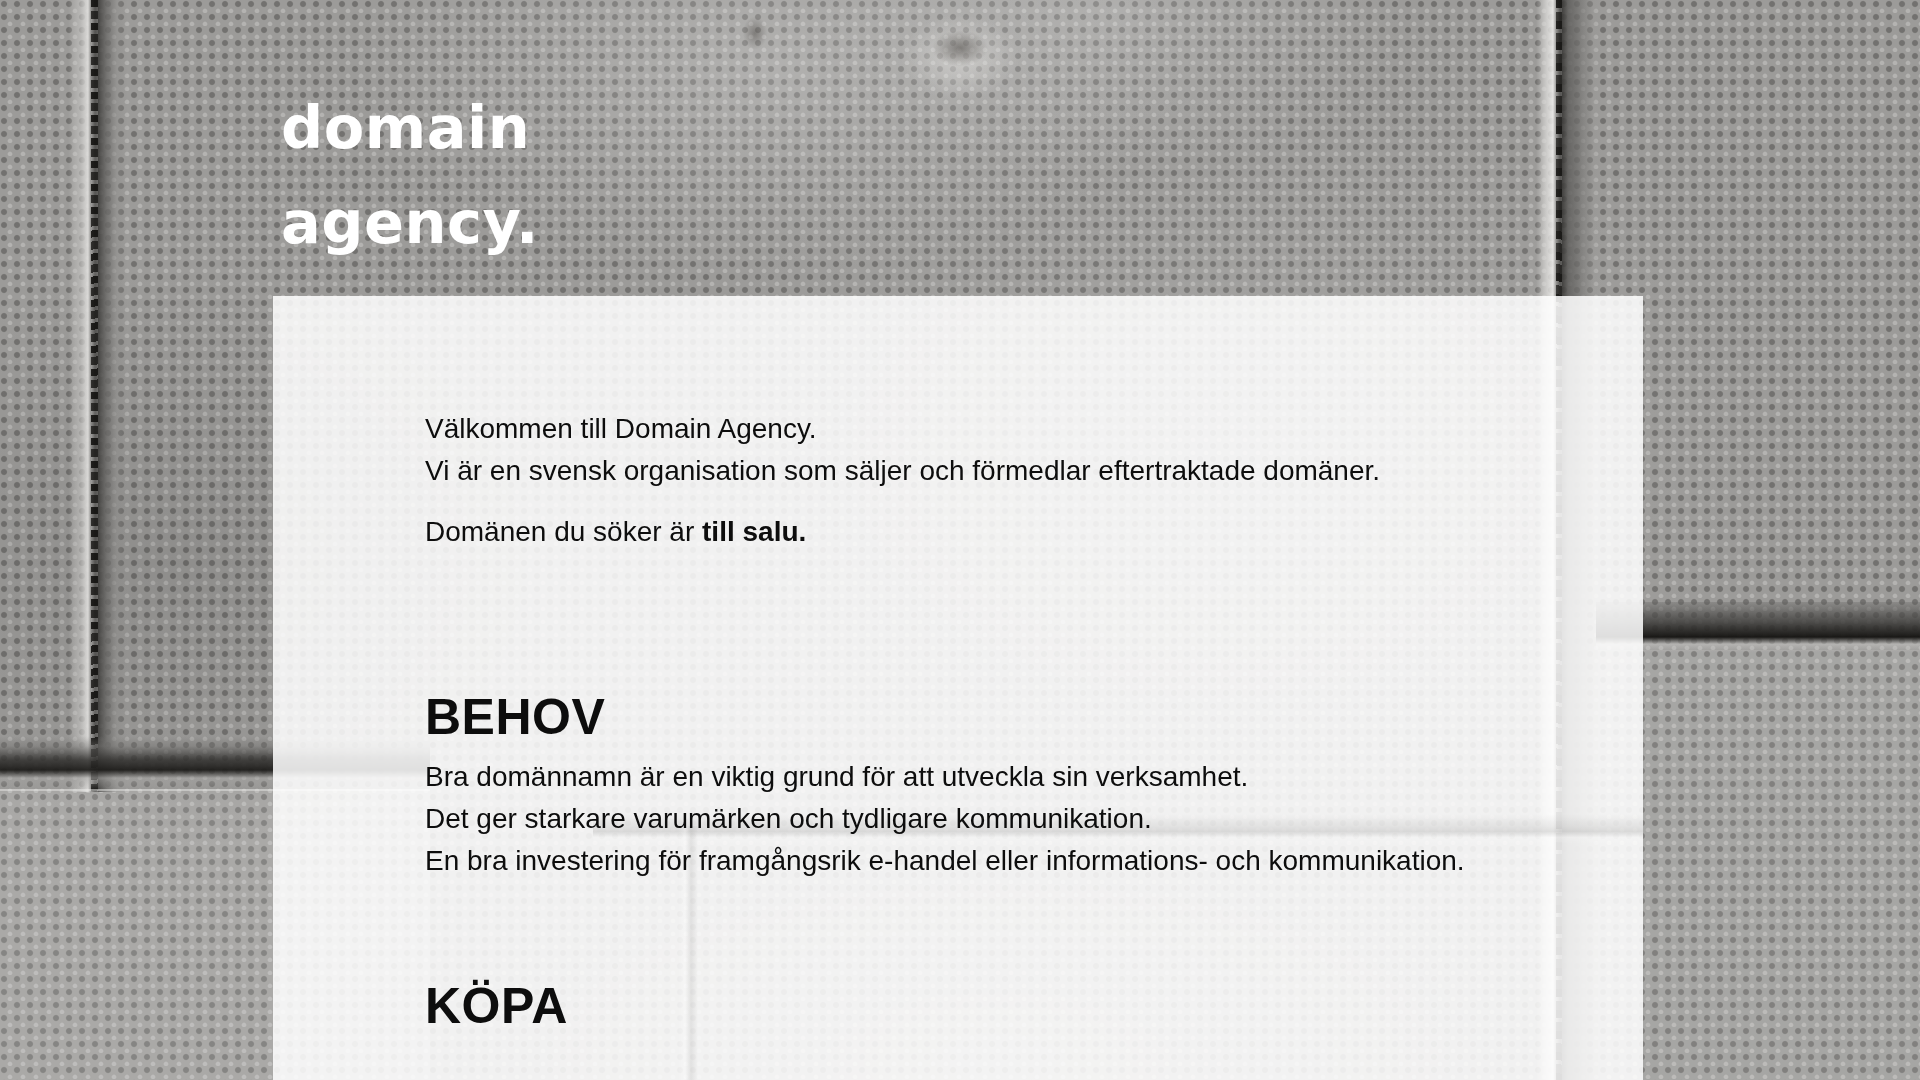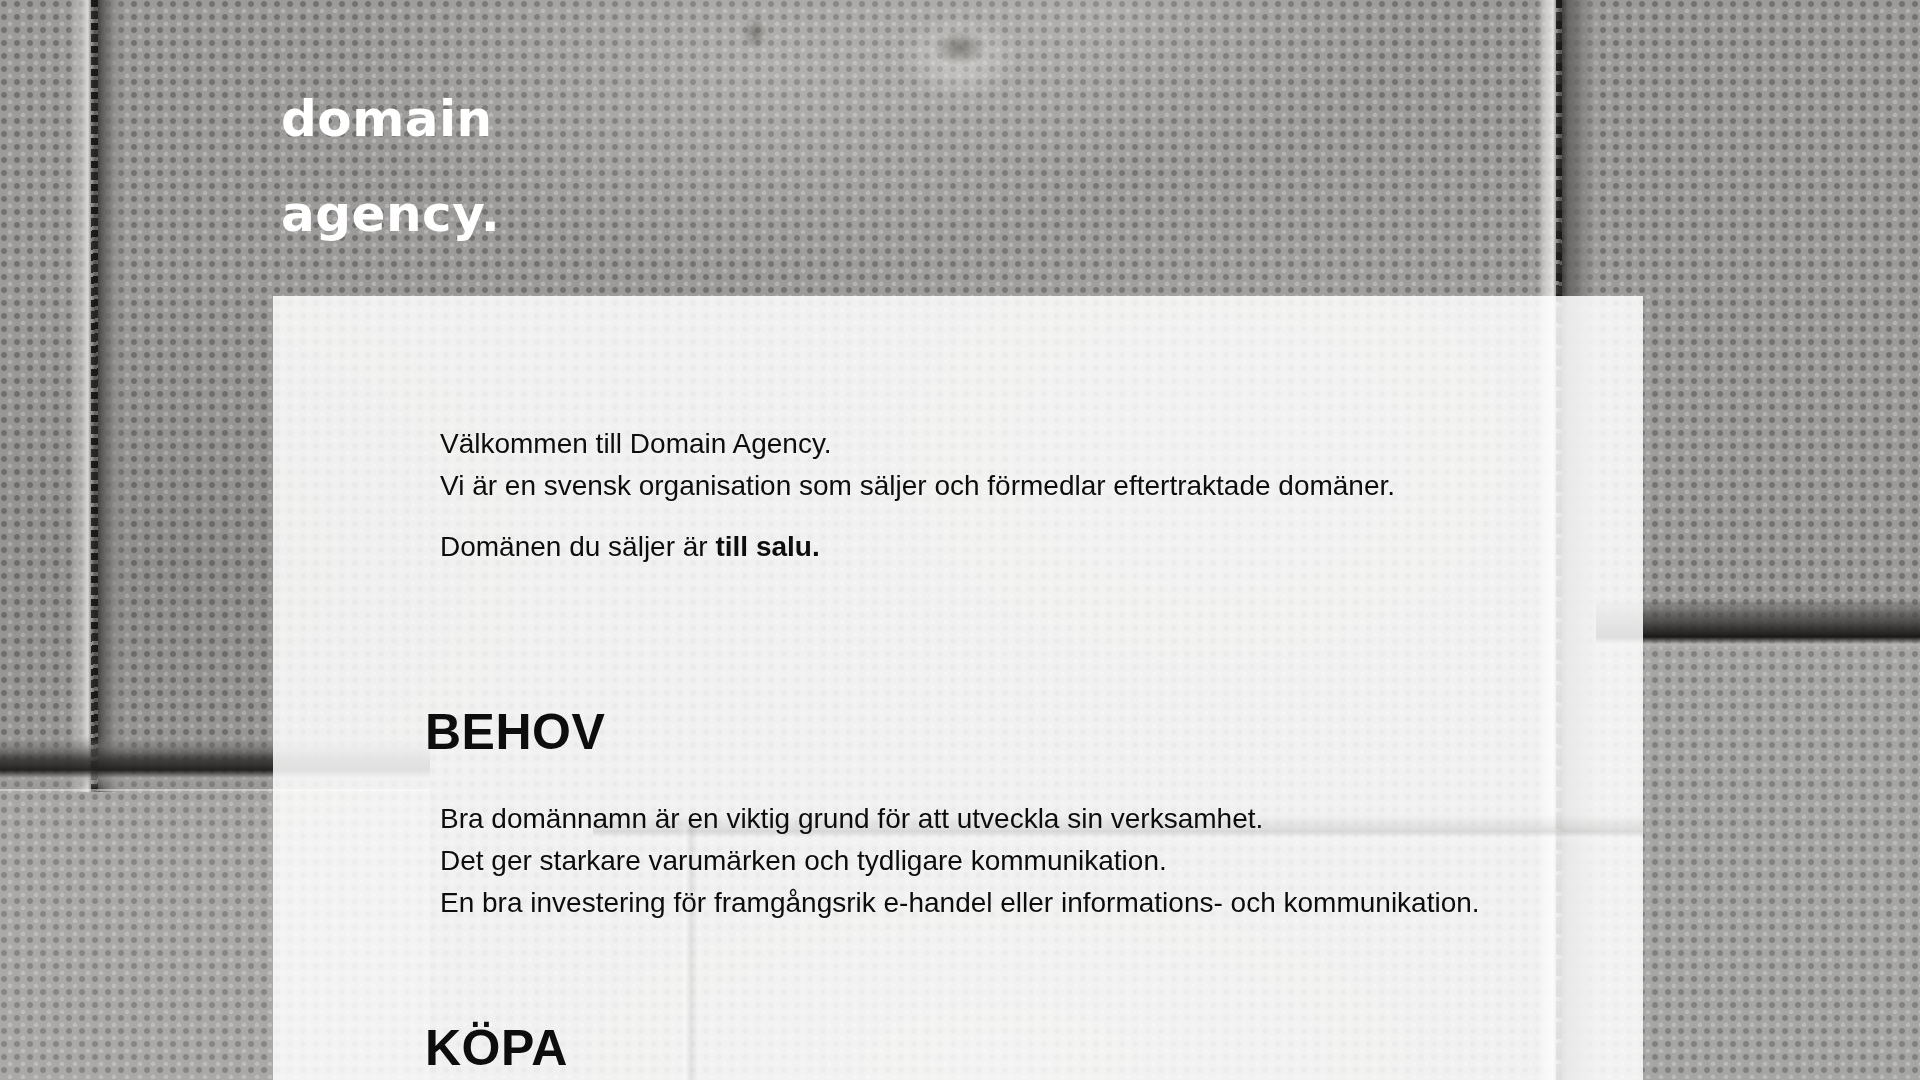--- a/index.html
+++ b/index.html
@@ -107,23 +107,23 @@
     border-radius:50%;
   }
   .stain-small{
     position:absolute;left:738px;top:10px;width:34px;height:46px;
     background:radial-gradient(closest-side, rgba(70,66,62,0.45), rgba(70,66,62,0) 72%);
     border-radius:50%;
   }
 
   
   .logo{
-    position:absolute;left:281px;top:72px;z-index:3;
+    position:absolute;left:281px;top:80px;z-index:3;
     font-family:"DejaVu Sans",sans-serif;
-    font-weight:700;font-size:50px;line-height:95px;
+    font-weight:700;font-size:59px;line-height:95px;
     color:var(--logo-text);letter-spacing:0.5px;
     cursor:pointer;
   }
   .logo-line{display:block;}
 
   
   .panel{
     position:absolute;left:273px;top:296px;width:1370px;height:1200px;z-index:2;
     background:var(--panel-overlay);
   }
@@ -148,24 +148,24 @@
   
   .content{
     position:absolute;left:152px;top:112px;width:1150px;
     color:var(--body-text);
   }
   .heading{
     font-size:50px;line-height:56px;font-weight:700;
     letter-spacing:0.5px;
     margin:0 0 24px 0;
   }
-  .heading-behov{margin-top:136px;margin-bottom:38px;}
+  .heading-behov{margin-top:136px;margin-bottom:11px;}
   .heading-next{margin-top:96px;margin-bottom:0;}
   .body-text{
-    font-size:28px;line-height:42px;font-weight:400;margin:15px;
+    font-size:28px;line-height:42px;font-weight:400;margin:0;
   }
   .p-forsale{margin-top:19px;}
   .p-forsale strong{font-weight:700;}
 </style>
 </head>
 <body>
 
 <div class="bg">
   <div class="groove-v-left"></div>
   <div class="groove-h-left"></div>
@@ -187,21 +187,21 @@
   <div class="panel-seam-v"></div>
 
   <div class="content">
 
     <section>
       <p class="body-text">
         <span>Välkommen till Domain Agency.</span><br>
         <span>Vi är en svensk organisation som säljer och förmedlar eftertraktade domäner.</span>
       </p>
       <p class="body-text p-forsale">
-        <span>Domänen du säljer är </span><strong>till salu.</strong>
+        <span>Domänen du söker är </span><strong>till salu.</strong>
       </p>
     </section>
 
     <section>
       <h2 class="heading heading-behov">BEHOV</h2>
       <p class="body-text">
         <span>Bra domännamn är en viktig grund för att utveckla sin verksamhet.</span><br>
         <span>Det ger starkare varumärken och tydligare kommunikation.</span><br>
         <span>En bra investering för framgångsrik e-handel eller informations- och kommunikation.</span>
       </p>

